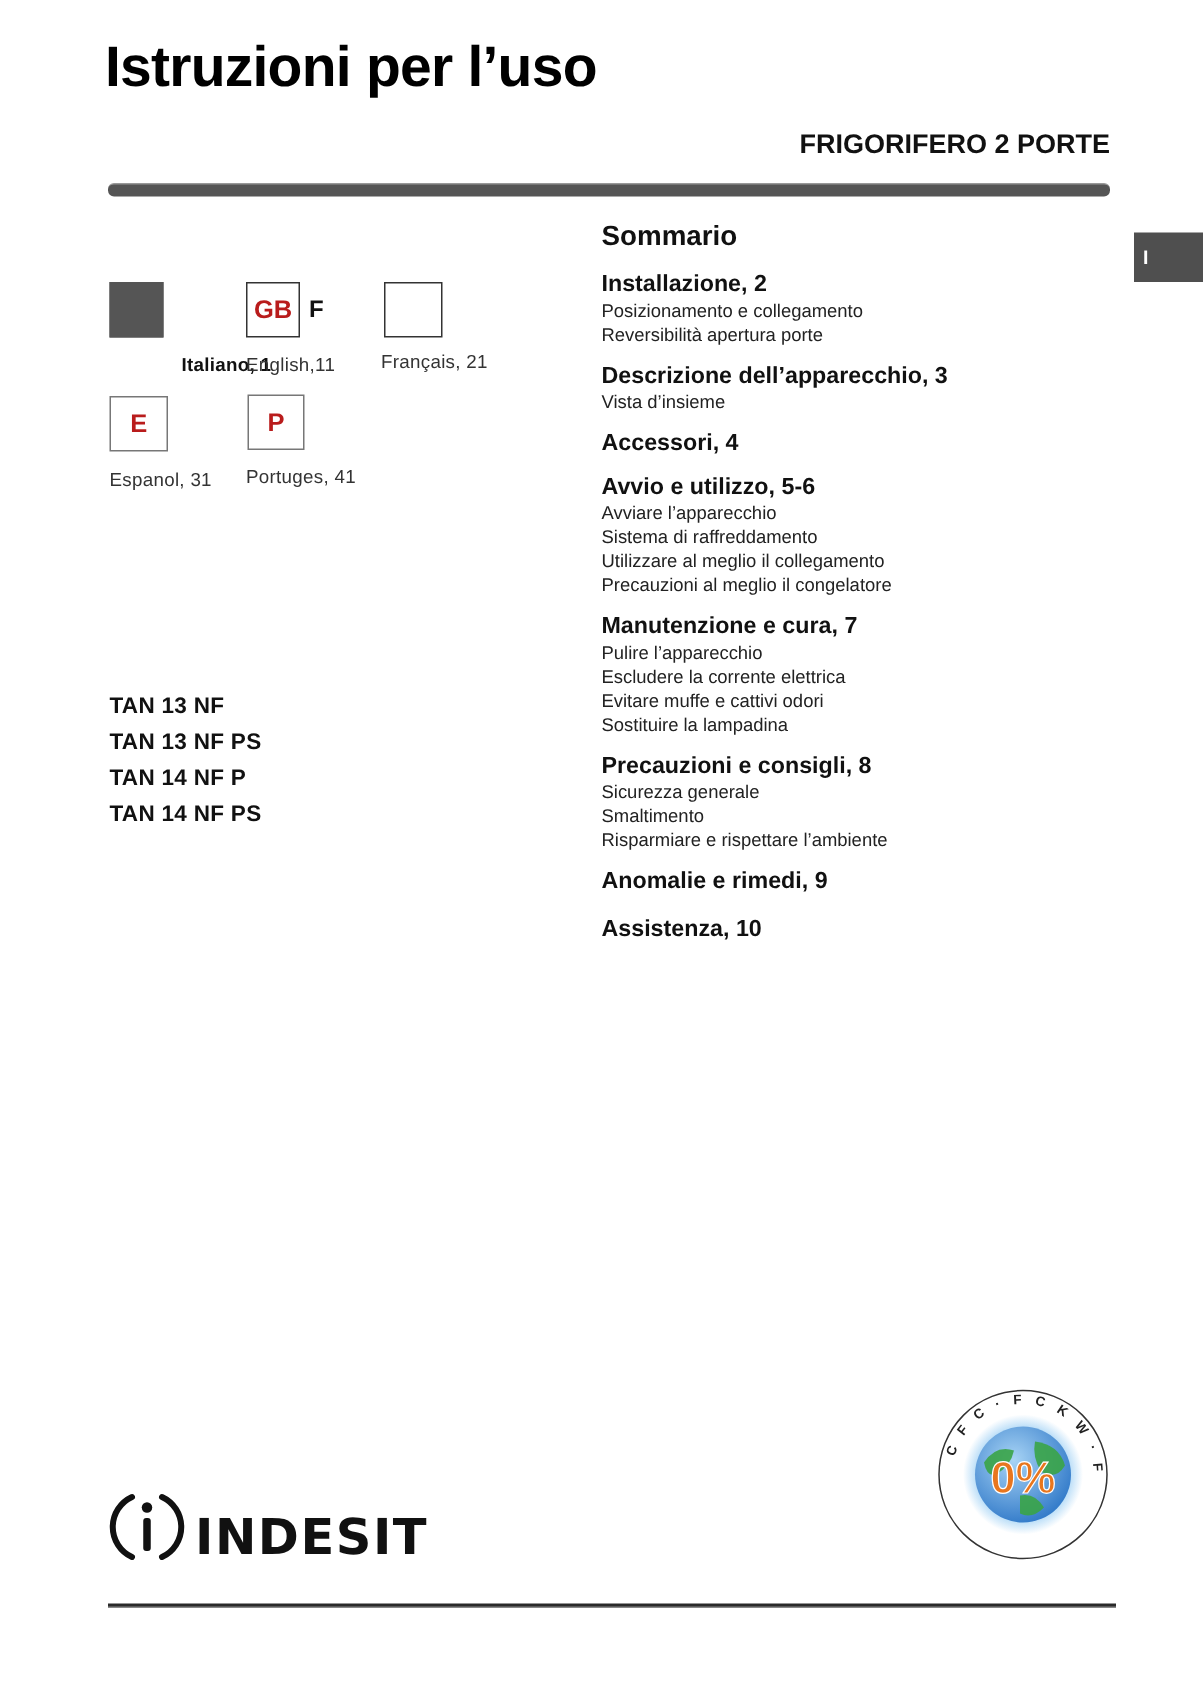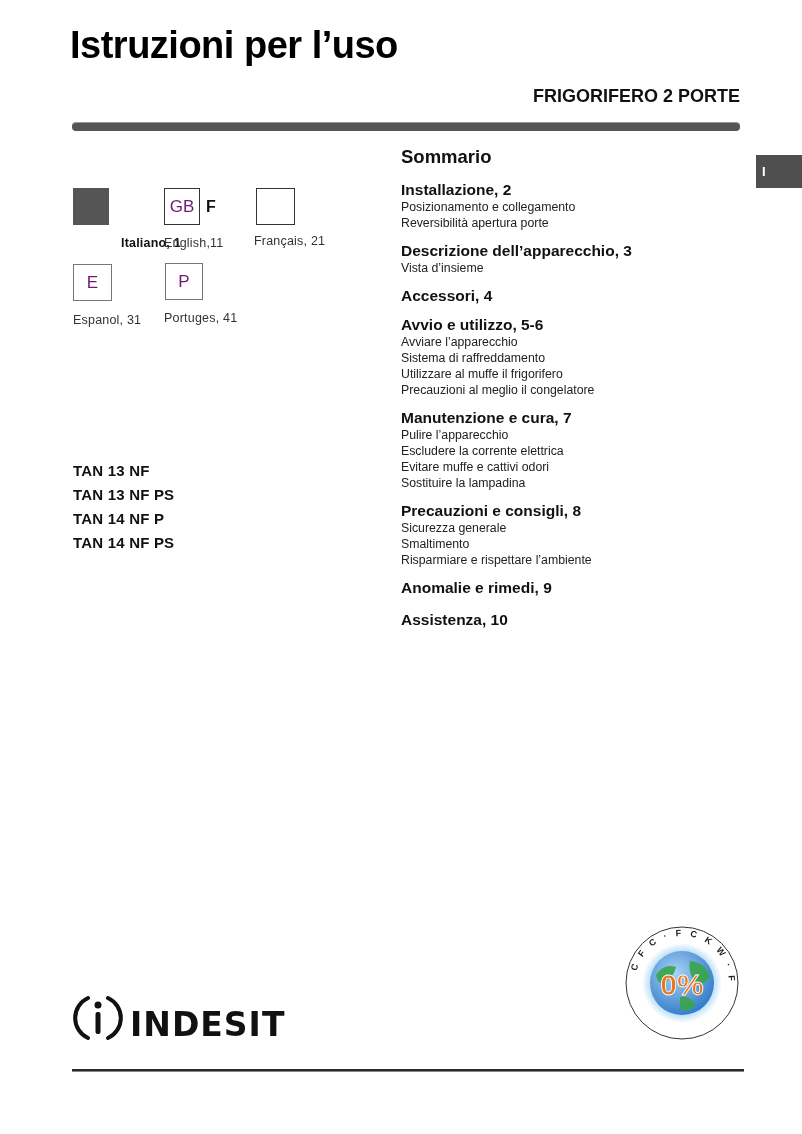--- a/index.html
+++ b/index.html
@@ -4,21 +4,21 @@
 <style>
   html, body { margin: 0; padding: 0; background: #fff; }
   body { width: 802px; height: 1134px; position: relative; overflow: hidden;
          font-family: "Liberation Sans", sans-serif; color: #111; }
   .abs { position: absolute; }
   #title { left: 70px; top: 24px; font-size: 38px; font-weight: bold; letter-spacing: -0.5px; color: #000; margin: 0; }
   #subtitle { right: 62px; top: 86px; font-size: 18px; font-weight: bold; color: #111; }
   #top-bar { left: 72px; top: 122px; width: 668px; height: 8px; background: #555; border-radius: 4px; border-top: 1px solid #999; }
   #lang-tab { left: 756px; top: 155px; width: 46px; height: 33px; background: #4f4f4f; color: #fff; font-weight: bold; font-size: 13px; line-height: 33px; padding-left: 6px; box-sizing: border-box; }
 
-  .lang-box { width: 36px; height: 37px; border: 1px solid #333; box-sizing: border-box; display: flex; align-items: center; justify-content: center; font-weight: normal; font-size: 17px; color: #701a75; background: #fff; }
+  .lang-box { width: 36px; height: 37px; border: 1px solid #333; box-sizing: border-box; display: flex; align-items: center; justify-content: center; font-weight: bold; font-size: 17px; color: #b91c1c; background: #fff; }
   .lang-box.active { background: #555; border-color: #555; }
   .lang-box.light { border-color: #777; }
   .lang-extra { font-weight: bold; font-size: 16px; }
   .lang-label { font-size: 12.5px; color: #333; letter-spacing: 0.2px; }
   .lang-label.bold { font-weight: bold; color: #111; padding-left: 48px; }
 
   .model { left: 73px; font-size: 15px; font-weight: bold; color: #111; letter-spacing: 0.2px; }
 
   #toc { left: 401px; top: 146px; width: 340px; }
   #toc-title { font-size: 18.5px; font-weight: bold; margin: 0 0 12px 0; color: #111; }
@@ -83,21 +83,21 @@
     <div class="toc-heading">Descrizione dell’apparecchio, 3</div>
     <div class="toc-sub">Vista d’insieme</div>
   </div>
   <div class="toc-section">
     <div class="toc-heading">Accessori, 4</div>
   </div>
   <div class="toc-section">
     <div class="toc-heading">Avvio e utilizzo, 5-6</div>
     <div class="toc-sub">Avviare l’apparecchio</div>
     <div class="toc-sub">Sistema di raffreddamento</div>
-    <div class="toc-sub">Utilizzare al muffe il frigorifero</div>
+    <div class="toc-sub">Utilizzare al meglio il collegamento</div>
     <div class="toc-sub">Precauzioni al meglio il congelatore</div>
   </div>
   <div class="toc-section">
     <div class="toc-heading">Manutenzione e cura, 7</div>
     <div class="toc-sub">Pulire l’apparecchio</div>
     <div class="toc-sub">Escludere la corrente elettrica</div>
     <div class="toc-sub">Evitare muffe e cattivi odori</div>
     <div class="toc-sub">Sostituire la lampadina</div>
   </div>
   <div class="toc-section">

